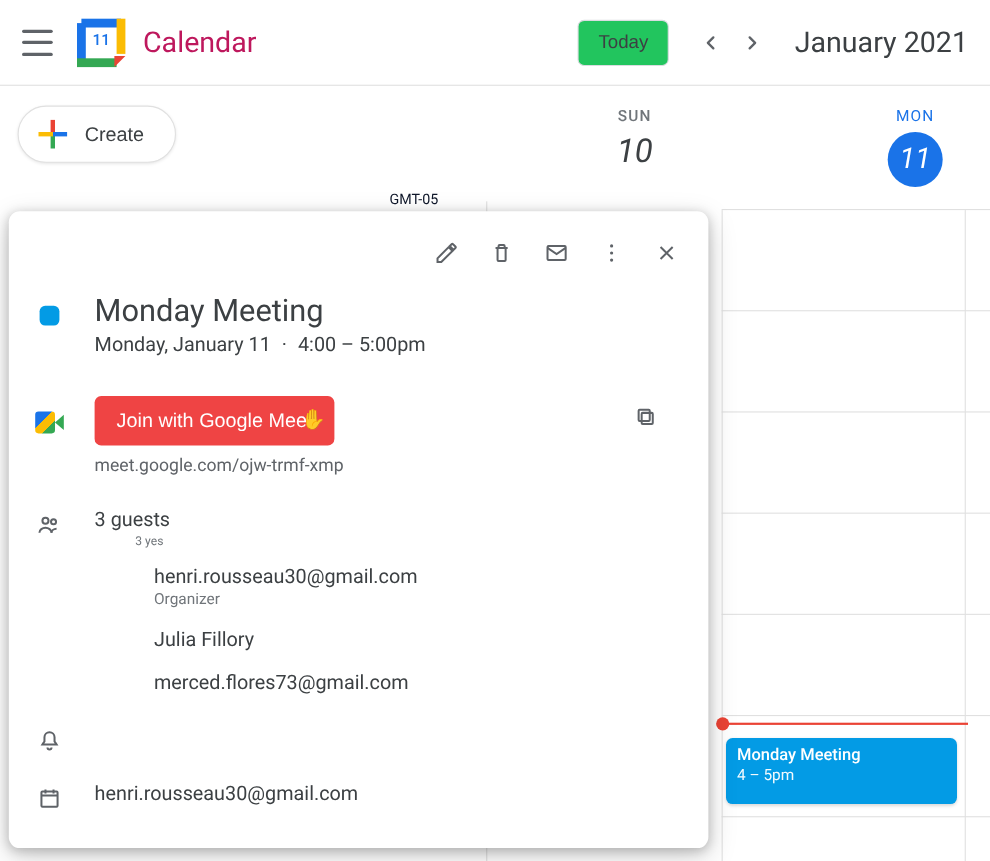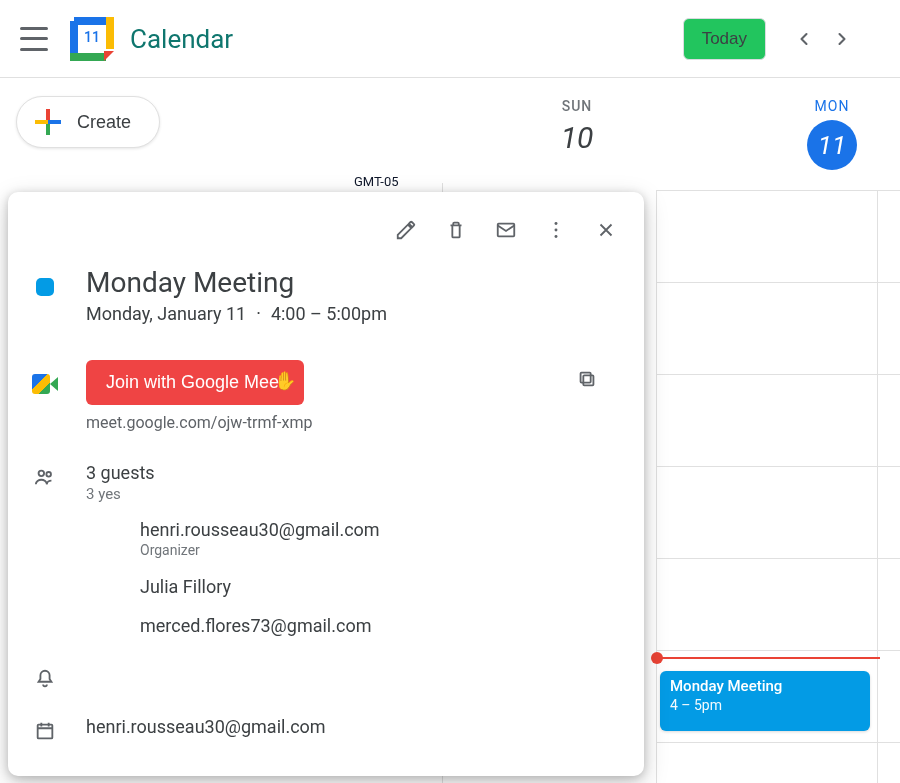--- a/index.html
+++ b/index.html
@@ -38,21 +38,21 @@
   position: absolute; left: 4px; top: 4px; width: 36px; height: 36px;
   background: #fff; border-radius: 2px;
 }
 .gcal-logo .top { position:absolute; top:0; left:4px; width:36px; height:8px; background:#1a73e8; }
 .gcal-logo .left{ position:absolute; top:4px; left:0; width:8px; height:36px; background:#1a73e8; }
 .gcal-logo .bot { position:absolute; bottom:0; left:0; width:36px; height:8px; background:#34a853; }
 .gcal-logo .right{position:absolute; top:0; right:0; width:8px; height:32px; background:#fbbc04;}
 .gcal-logo .tri { position:absolute; bottom:0; right:0; width:0;height:0;border-left:10px solid #ea4335;border-bottom:10px solid transparent;}
 .gcal-logo .num { position:absolute; top:12px; left:0; width:44px; text-align:center; font-size:14px; color:#1a73e8; font-weight:500;}
 
-.app-name { font-size: 26px; color: #0f766e; margin-right: auto; margin-left:4px;}
+.app-name { font-size: 26px; color: #be185d; margin-right: auto; margin-left:4px;}
 
 .today-btn {
   border: 1px solid #dadce0; border-radius: 6px;
   padding: 10px 18px; font-size: 17px; color:#3c4043;
   margin-left: 60px; background:#22c55e; cursor:pointer;
   font-weight:500;
 }
 .nav-arrows { display:flex; gap: 18px; margin: 0 28px; }
 .nav-arrows .arr { width:20px;height:20px; cursor:pointer; color:#5f6368; font-size:20px; display:flex;align-items:center;justify-content:center;}
 .month-title { font-size: 26px; color:#3c4043; }
@@ -133,21 +133,21 @@
   border-radius:6px; padding:12px 20px; font-size:18px; font-weight:500;
   cursor:pointer; margin-bottom:8px;
 }
 .cursor-hand{ position:absolute; margin-left:-10px; margin-top:-2px; font-size:18px;}
 .meet-url{ font-size:16px; color:#5f6368;}
 
 .copy-ico{ cursor:pointer; color:#5f6368; padding-top:8px;}
 .copy-ico svg{width:22px;height:22px;stroke:#5f6368;stroke-width:2;fill:none;}
 
 .guests-title{ font-size:18px; color:#3c4043;}
-.guests-sub{ font-size:15px; color:#70757a; margin-top:2px;}
+.guests-sub{ font-size:11px; color:#70757a; margin-top:2px;margin-left:37px;}
 
 .guest-list{ margin-top:16px; padding-left:54px;}
 .guest{ margin-bottom:18px;}
 .guest .em{ font-size:18px; color:#3c4043;}
 .guest .role{ font-size:14px; color:#70757a; margin-top:2px;}
 
 .bell-ico svg,.cal-ico svg,.people-ico svg{width:22px;height:22px;stroke:#5f6368;stroke-width:2;fill:none;}
 .simple-text{ font-size:18px; color:#3c4043; }
 
 </style>
@@ -176,20 +176,21 @@
       <svg viewBox="0 0 24 24" width="20" height="20">
           <path d="M15 6l-6 6 6 6" fill="none" stroke="#5f6368" stroke-width="2.5" stroke-linecap="round" stroke-linejoin="round"></path>
         </svg>
     </div>
     <div class="arr">
       <svg viewBox="0 0 24 24" width="20" height="20">
           <path d="M9 6l6 6-6 6" fill="none" stroke="#5f6368" stroke-width="2.5" stroke-linecap="round" stroke-linejoin="round"></path>
         </svg>
     </div>
   </div>
+  <div class="month-title">January 2021</div>
 </div>
 
 <div class="main">
 
   <button class="create-btn">
     <span class="plus-icon"></span>
     <span>Create</span>
   </button>
 
   <div class="dayheader">

